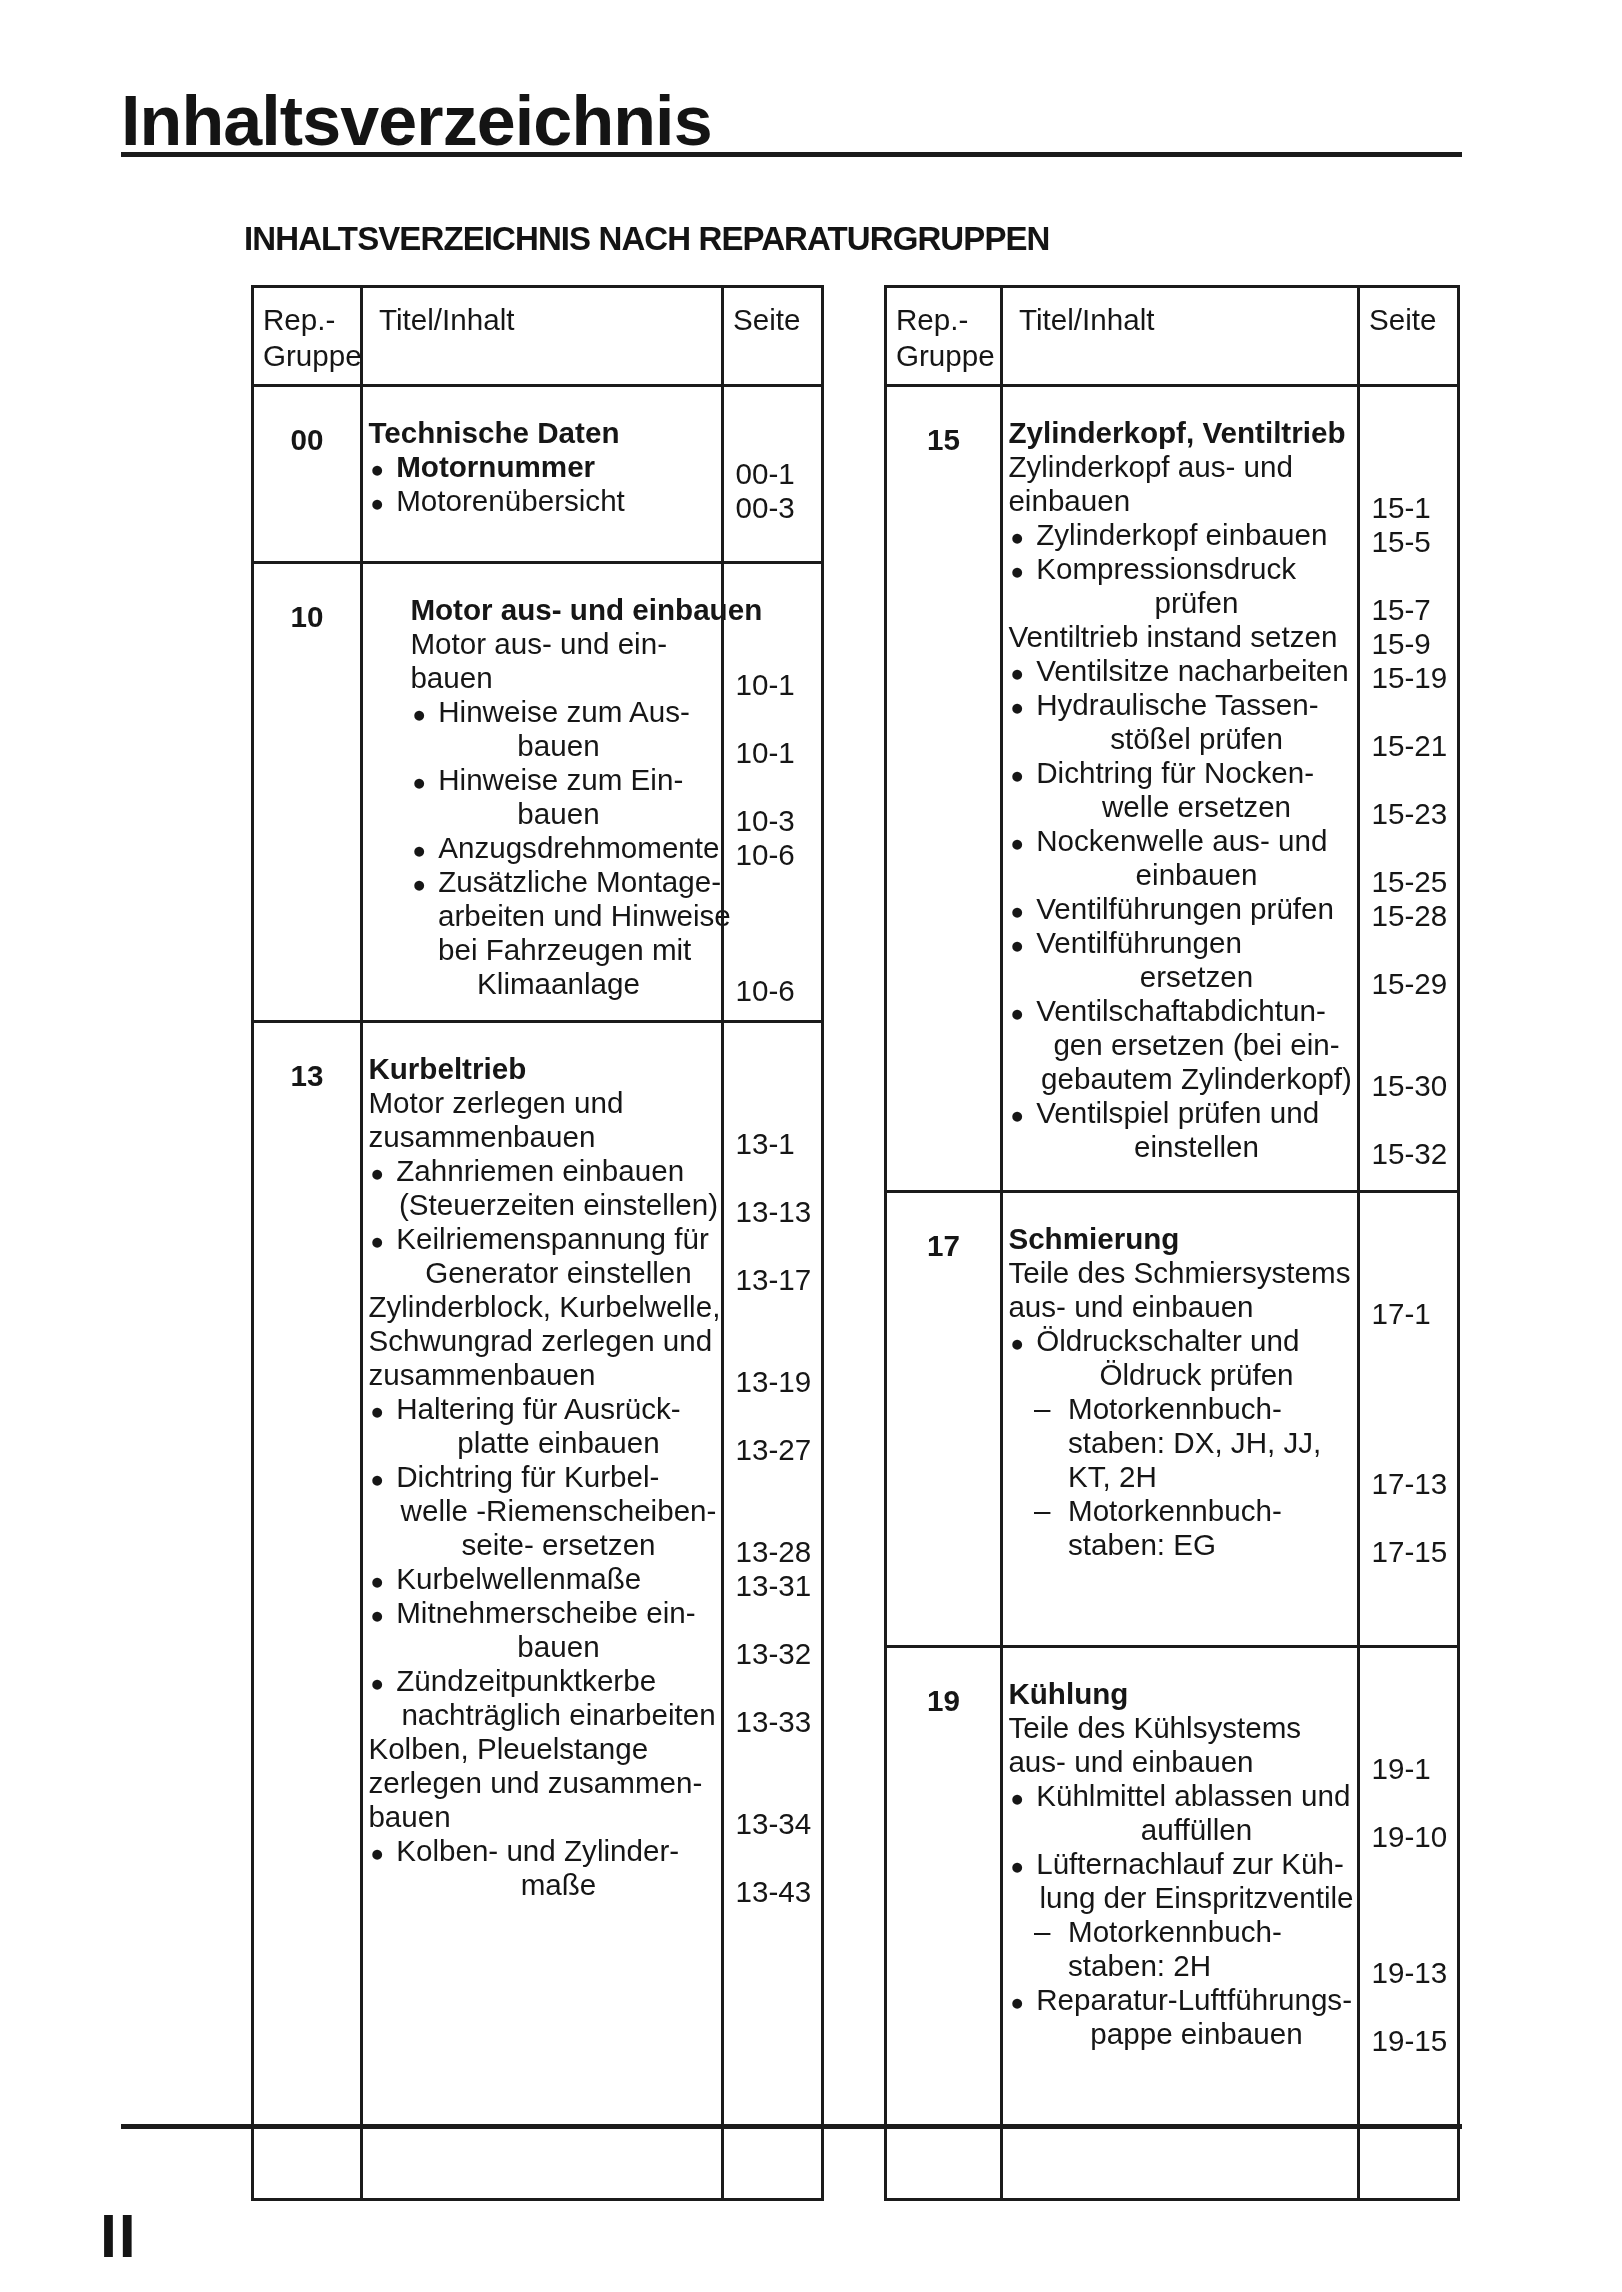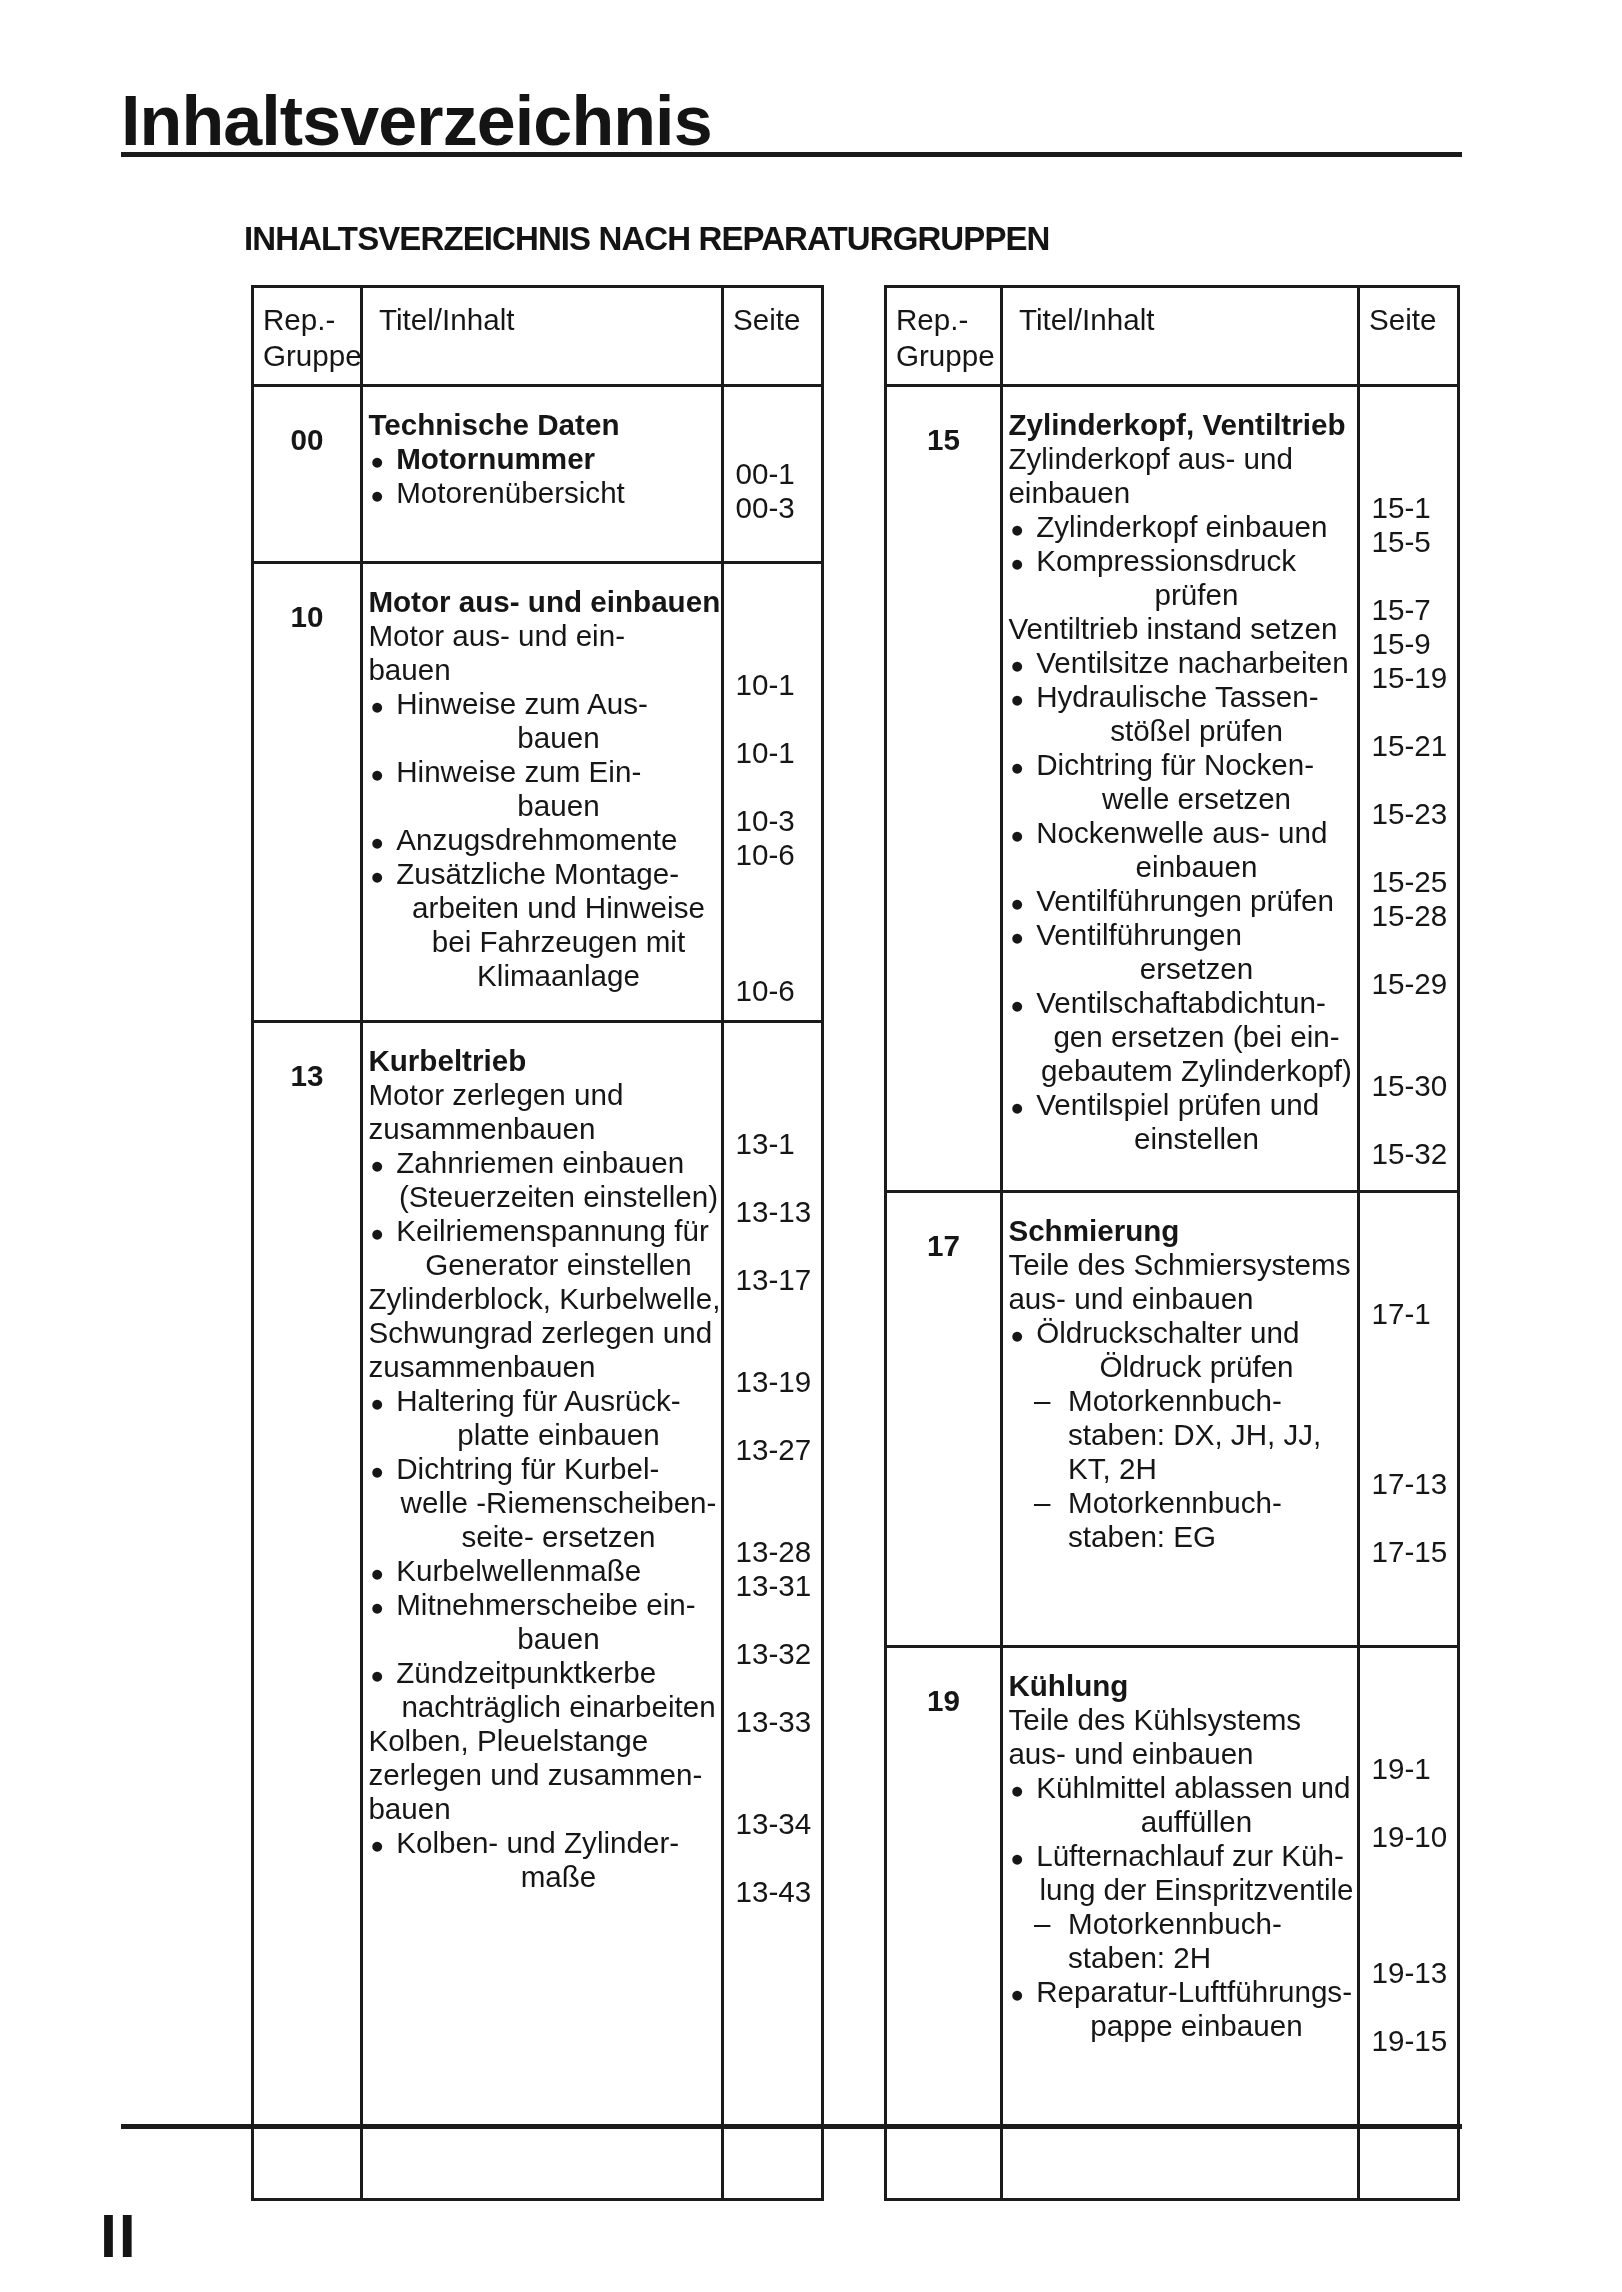--- a/index.html
+++ b/index.html
@@ -38,21 +38,21 @@
   .hc{box-sizing:border-box;padding-top:14.3px;line-height:36px;}
   .hc1{width:var(--c1);border-right:3.6px solid #1b1b1b;padding-left:9px;}
   .hc2{flex:1;min-width:0;padding-left:16px;}
   .hc3{width:var(--c3);border-left:3.6px solid #1b1b1b;padding-left:9px;}
 
   .sec{display:flex;box-sizing:border-box;flex:0 0 auto;}
   .sec + .sec{border-top:3.6px solid #1b1b1b;}
   .sec.grow{flex:1 1 auto;}
   .c1{box-sizing:border-box;width:var(--c1);border-right:3.6px solid #1b1b1b;
       padding-top:36px;text-align:center;font-weight:bold;line-height:34px;}
-  .mid{flex:1;min-width:0;overflow:visible;padding-top:21px;}
+  .mid{flex:1;min-width:0;overflow:visible;padding-top:29px;}
   .c3{box-sizing:border-box;width:var(--c3);border-left:3.6px solid #1b1b1b;
       padding-top:36px;}
   .ln{height:34px;line-height:34px;white-space:nowrap;padding-left:5.4px;}
   .ln.bullet{padding-left:7.2px;}
   .ln.cont{padding-left:33px;text-align:center;}
   .ln.dash{padding-left:31px;}
   .ln.dcont{padding-left:65px;}
   .ln.b{font-weight:bold;}
   .mark{display:inline-block;width:26px;font-size:23px;}
   .dmark{display:inline-block;width:34px;}
@@ -82,21 +82,21 @@
           <div class="ln flush b"><span class="txt">Technische Daten</span></div>
           <div class="ln bullet b"><span class="mark">●</span><span class="txt">Motornummer</span></div>
           <div class="ln bullet"><span class="mark">●</span><span class="txt">Motorenübersicht</span></div>
         </div>
         <div class="c3">
           <div class="pgln"></div>
           <div class="pgln">00-1</div>
           <div class="pgln">00-3</div>
         </div>
       </div>
-      <div class="sec" style="height: 459px;">
+      <div class="sec" style="height: 459px; gap: 42px;">
         <div class="c1"><span>10</span></div>
         <div class="mid">
           <div class="ln flush b"><span class="txt">Motor aus- und einbauen</span></div>
           <div class="ln flush"><span class="txt">Motor aus- und ein-</span></div>
           <div class="ln flush"><span class="txt">bauen</span></div>
           <div class="ln bullet"><span class="mark">●</span><span class="txt">Hinweise zum Aus-</span></div>
           <div class="ln cont"><span class="txt">bauen</span></div>
           <div class="ln bullet"><span class="mark">●</span><span class="txt">Hinweise zum Ein-</span></div>
           <div class="ln cont"><span class="txt">bauen</span></div>
           <div class="ln bullet"><span class="mark">●</span><span class="txt">Anzugsdrehmomente</span></div>

